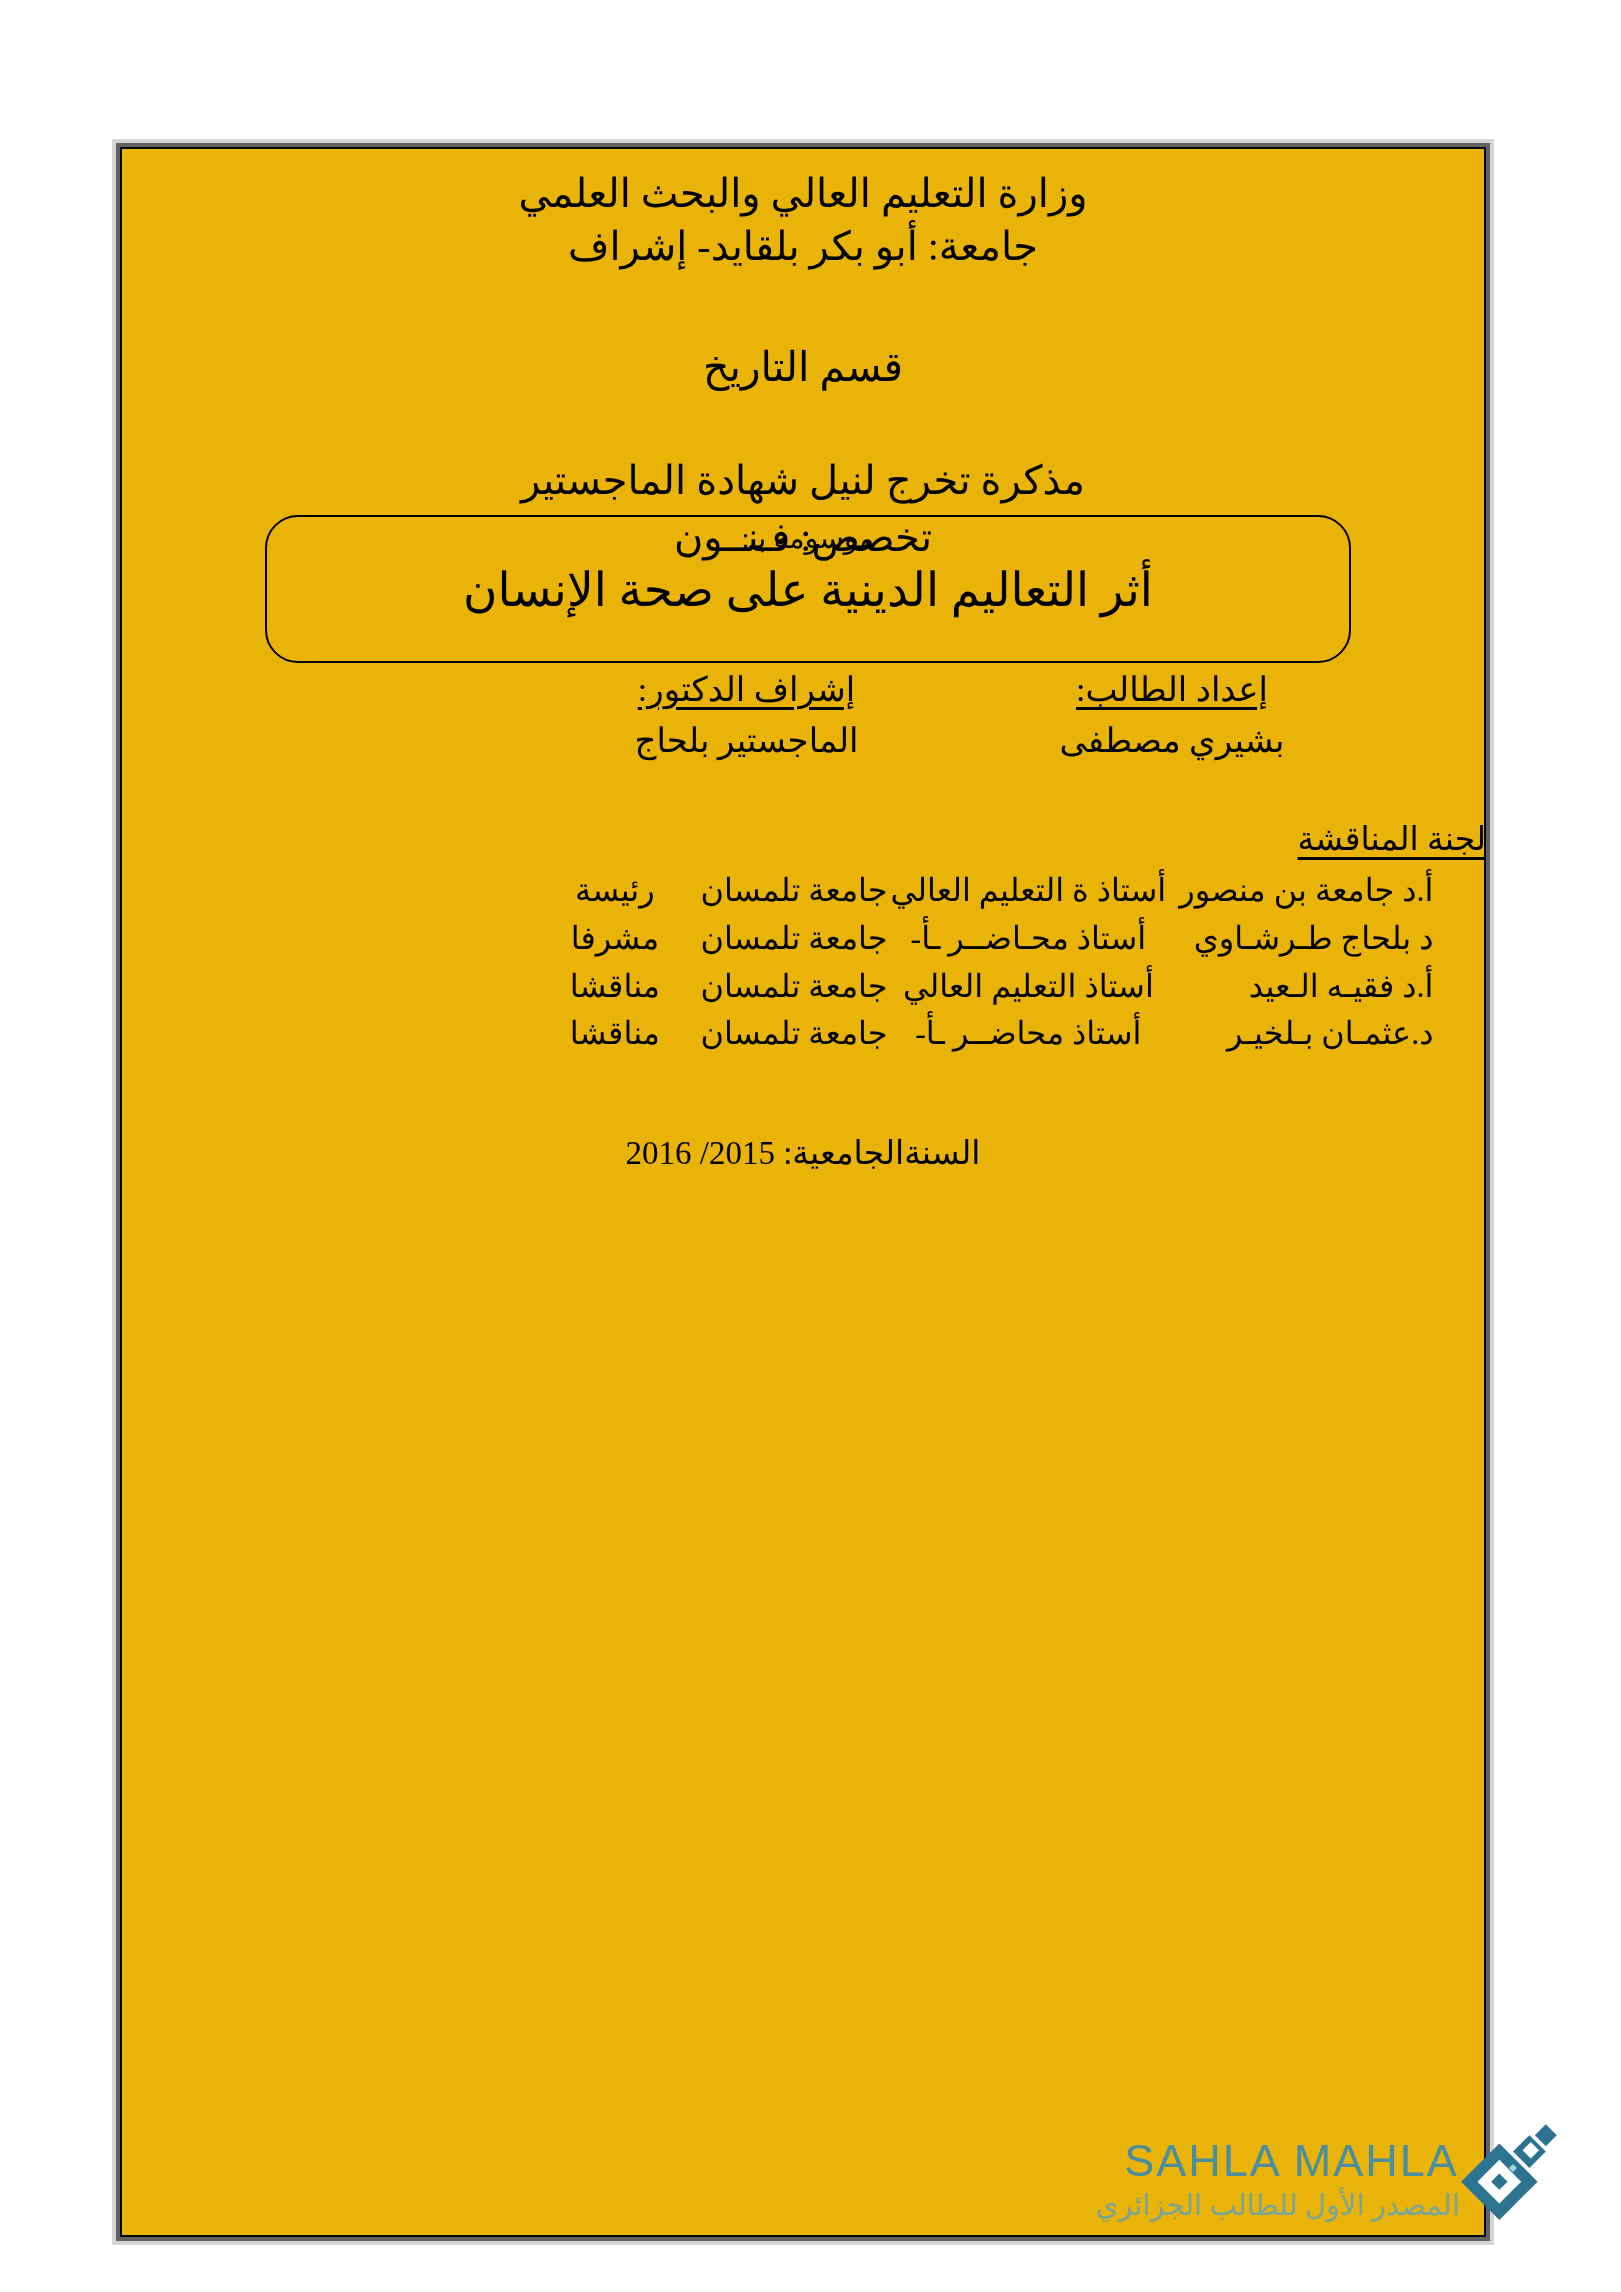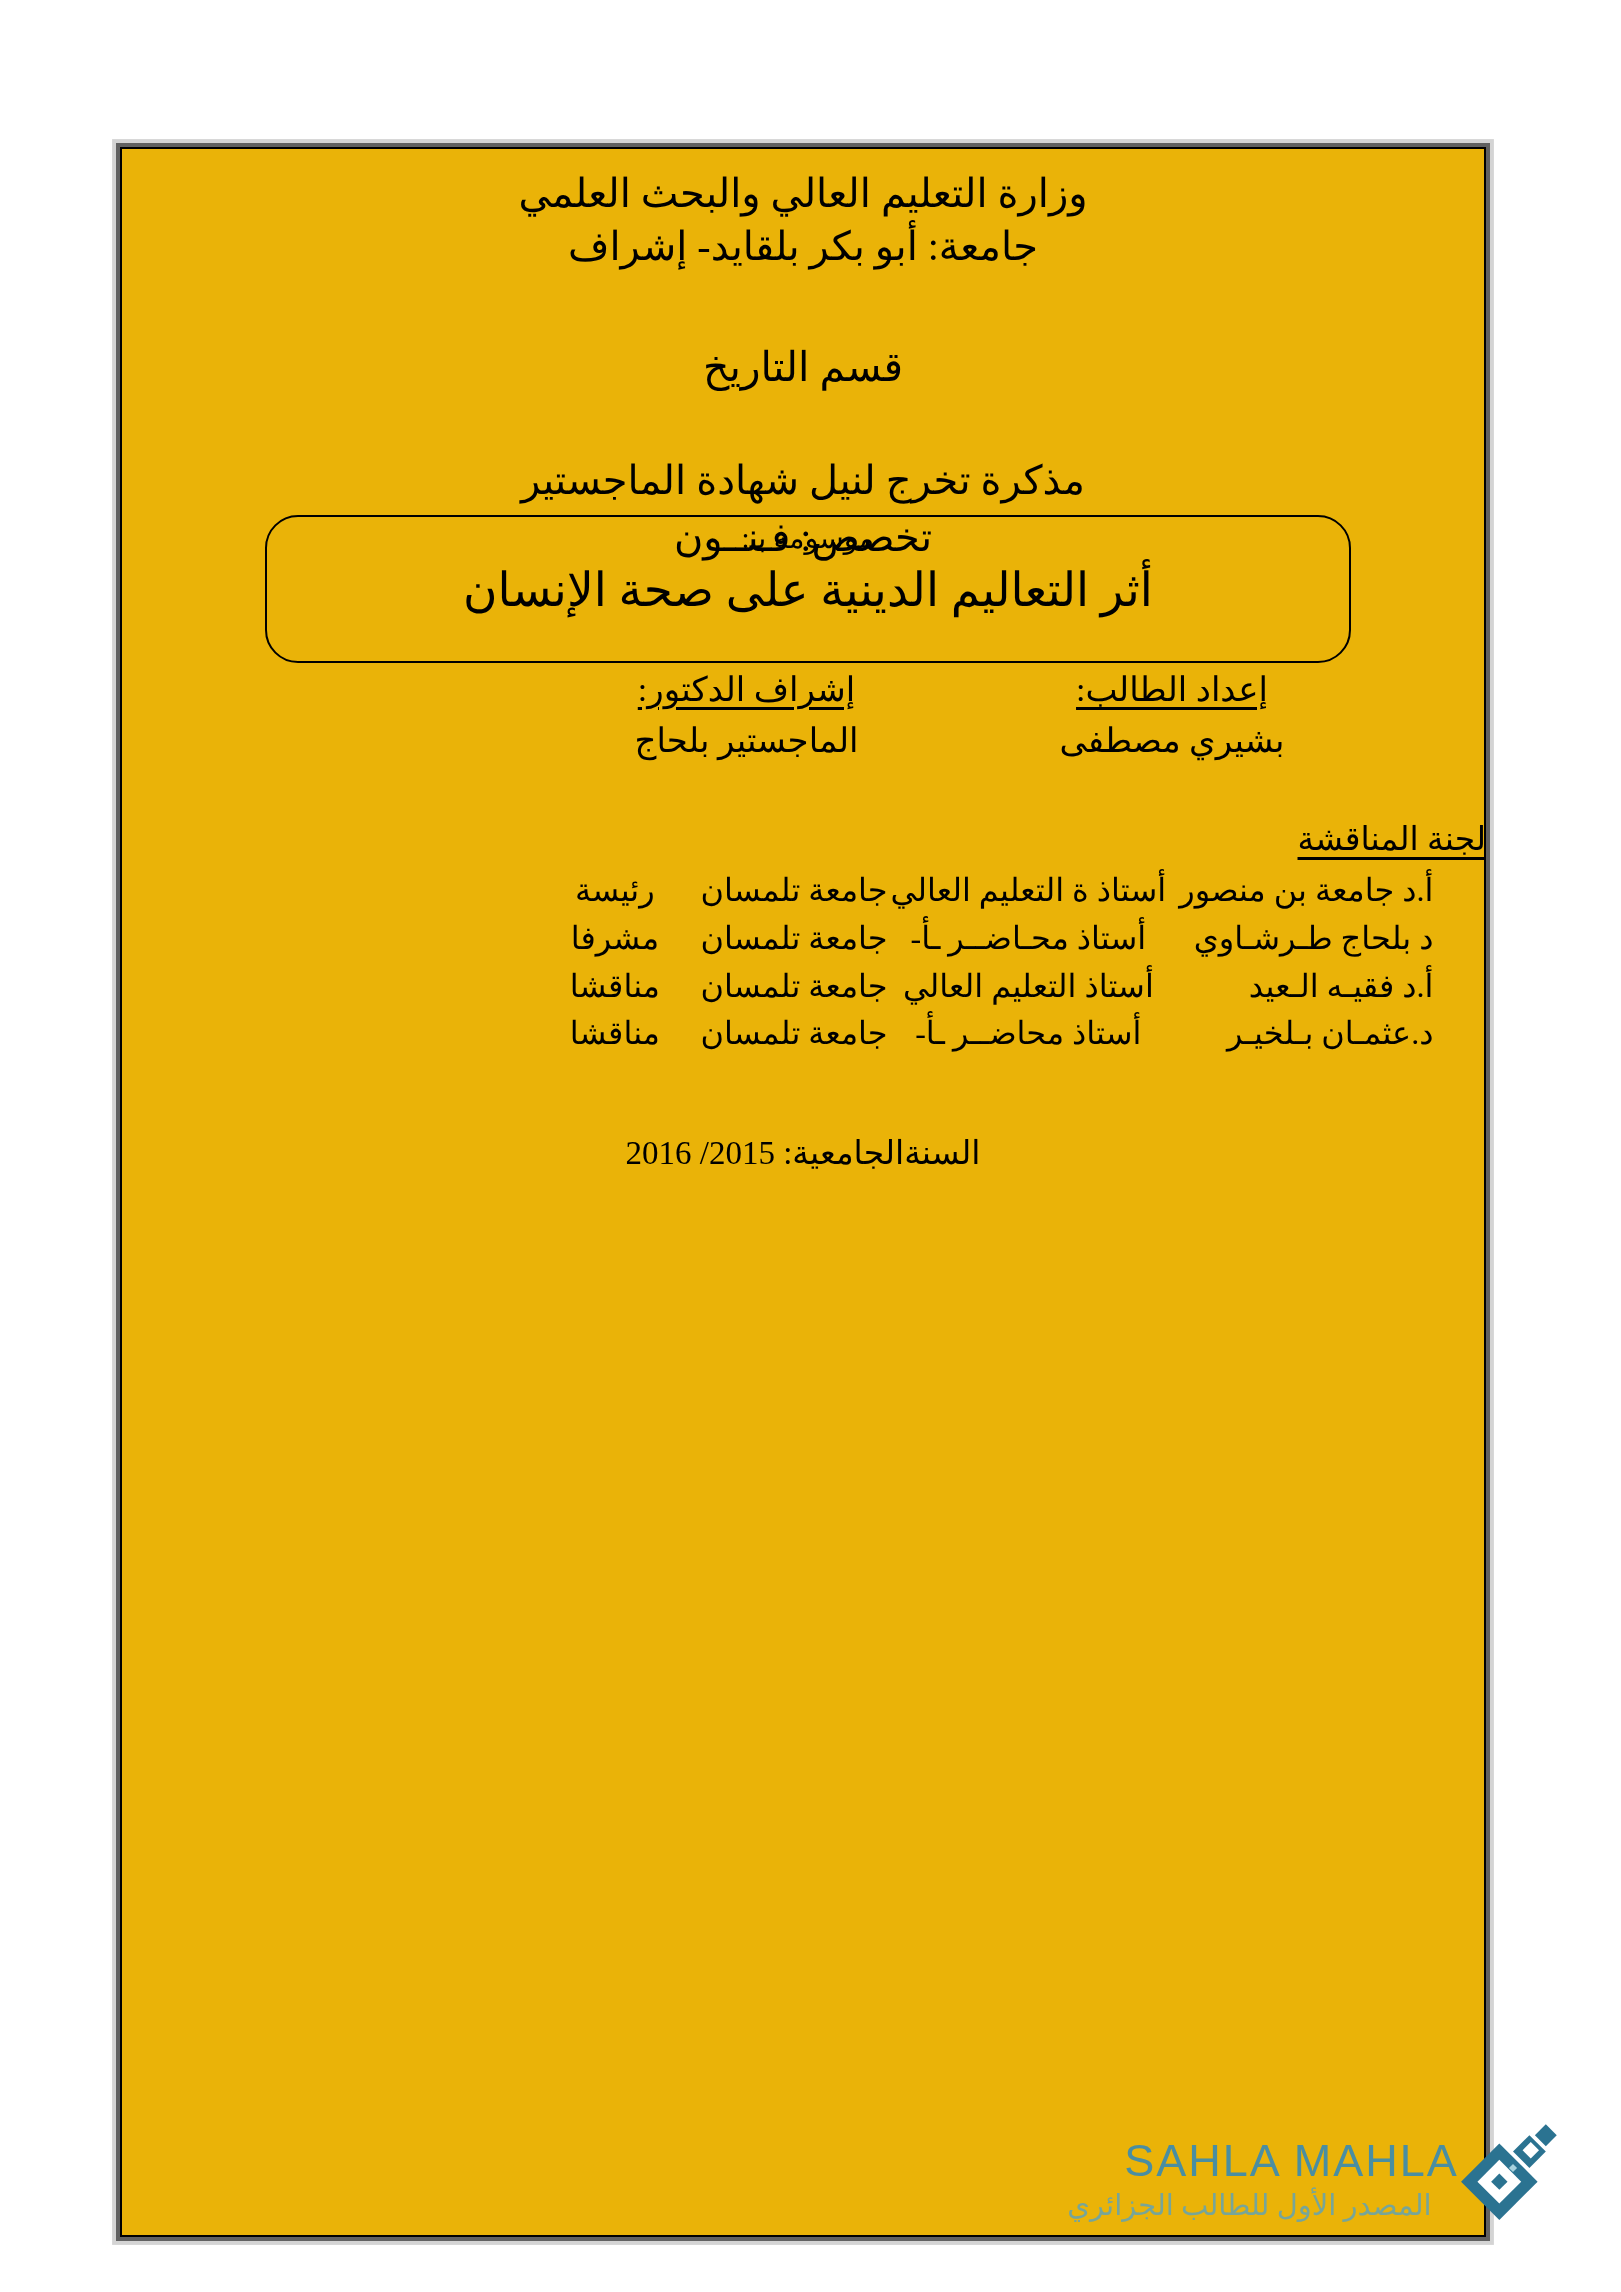--- a/index.html
+++ b/index.html
@@ -208,21 +208,21 @@
     letter-spacing: 2px;
     color: #4a8ea1;
     direction: ltr;
     font-weight: 400;
   }
   .wm-sub {
     position: absolute;
     left: 0px;
     top: 94px;
     width: 421px;
-    text-align: center;
+    text-align: right;
     font-family: "Liberation Serif", serif;
     font-size: 29px;
     color: #63a3b2;
     direction: rtl;
     opacity: .85;
   }
   .wm-mark {
     position: absolute;
     left: 416px;
     top: 15.7px;

